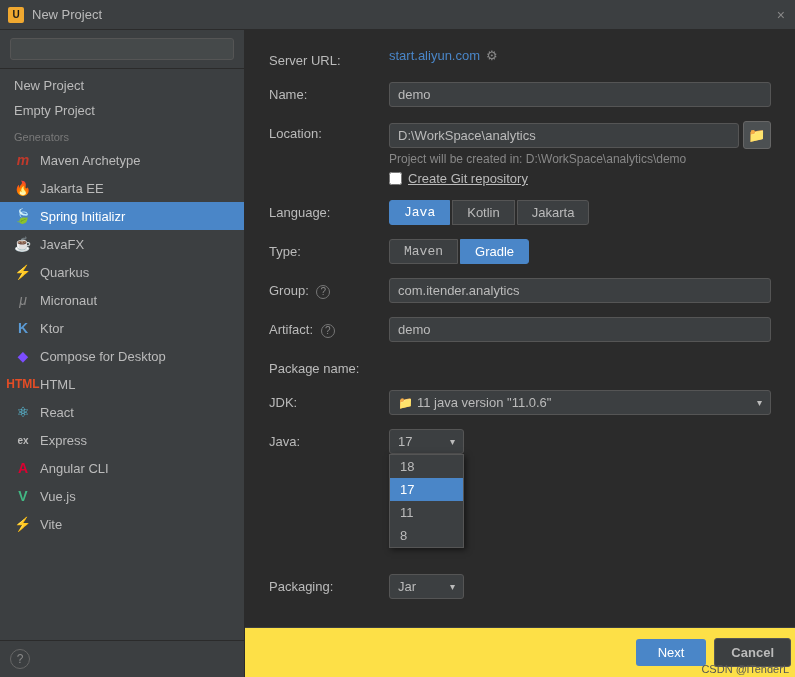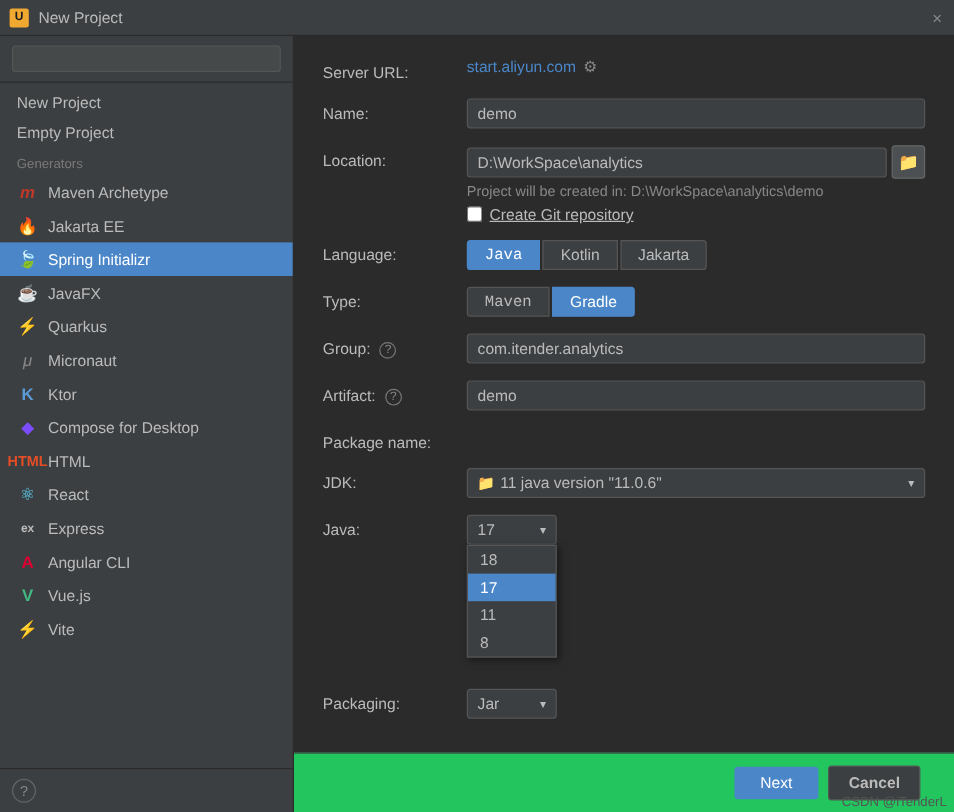--- a/index.html
+++ b/index.html
@@ -338,23 +338,23 @@
       color: #888;
       cursor: pointer;
       font-size: 13px;
     }
 
     
     .bottom-bar {
       display: flex;
       align-items: center;
       justify-content: flex-end;
-      padding: 10px 28px;
+      padding: 10px 4px;
       border-top: 1px solid #3c3f41;
-      background: #22c55e;
+      background: #fde047;
       gap: 8px;
       position: relative;
     }
 
     .watermark {
       position: absolute;
       bottom: 0;
       right: 0;
       font-size: 11px;
       color: #555;

